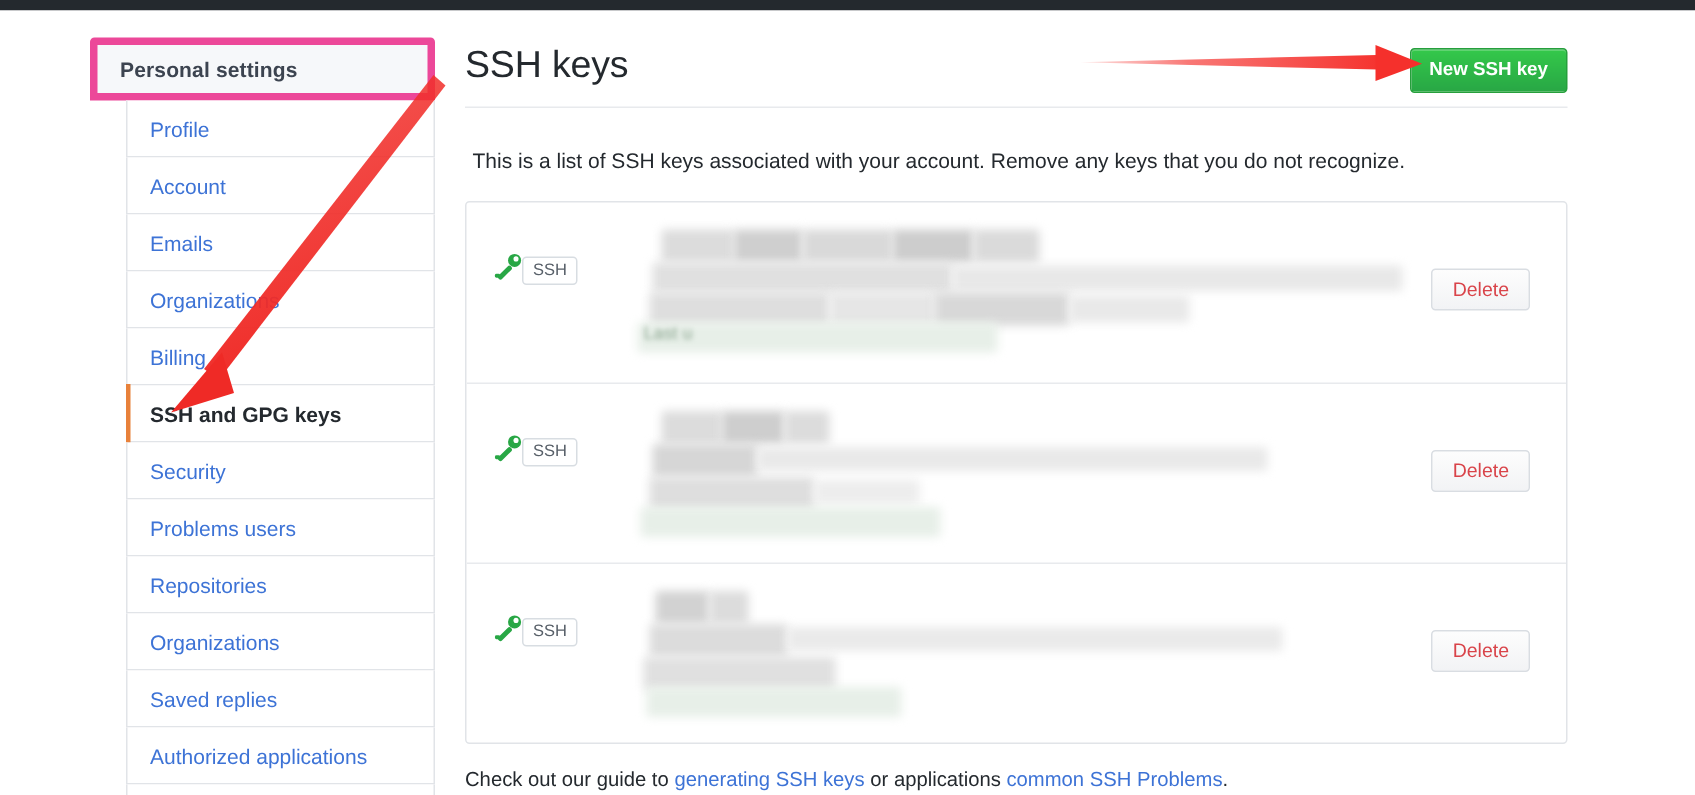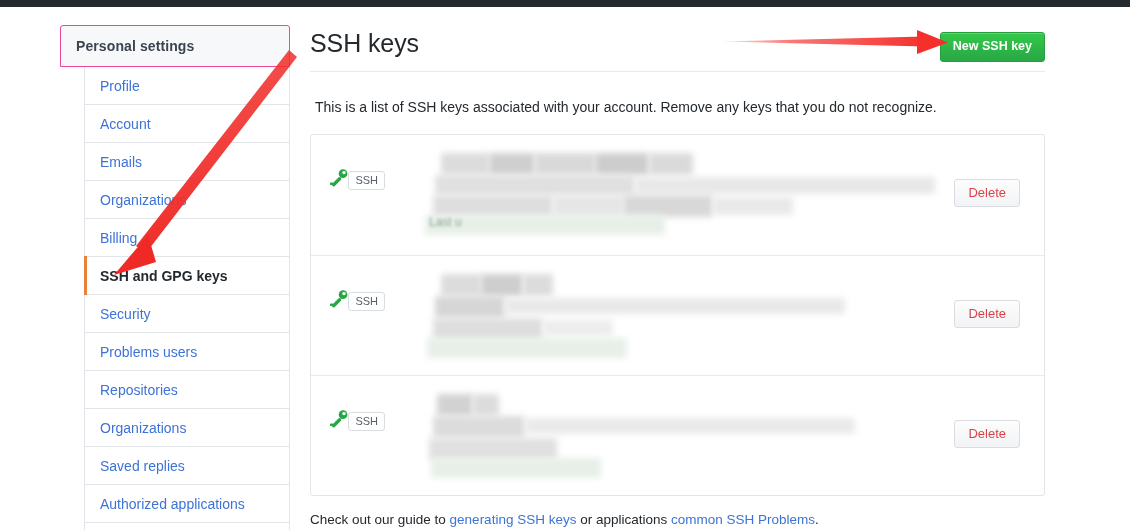--- a/index.html
+++ b/index.html
@@ -33,21 +33,21 @@
 
   
   #sidebar {
     position: absolute;
     left: 60px; top: 18px;
     width: 230px;
   }
   .side-head {
     height: 42px;
     background: #f6f8fa;
-    border: 1px solid #ec4899;
+    border: 5px solid #ec4899;
     border-radius: 3px 3px 0 0;
     display: flex;
     align-items: center;
     padding: 0 15px;
     font-size: 14px;
     font-weight: bold;
     color: #3c4450;
     letter-spacing: .1px;
   }
   .side-item {

